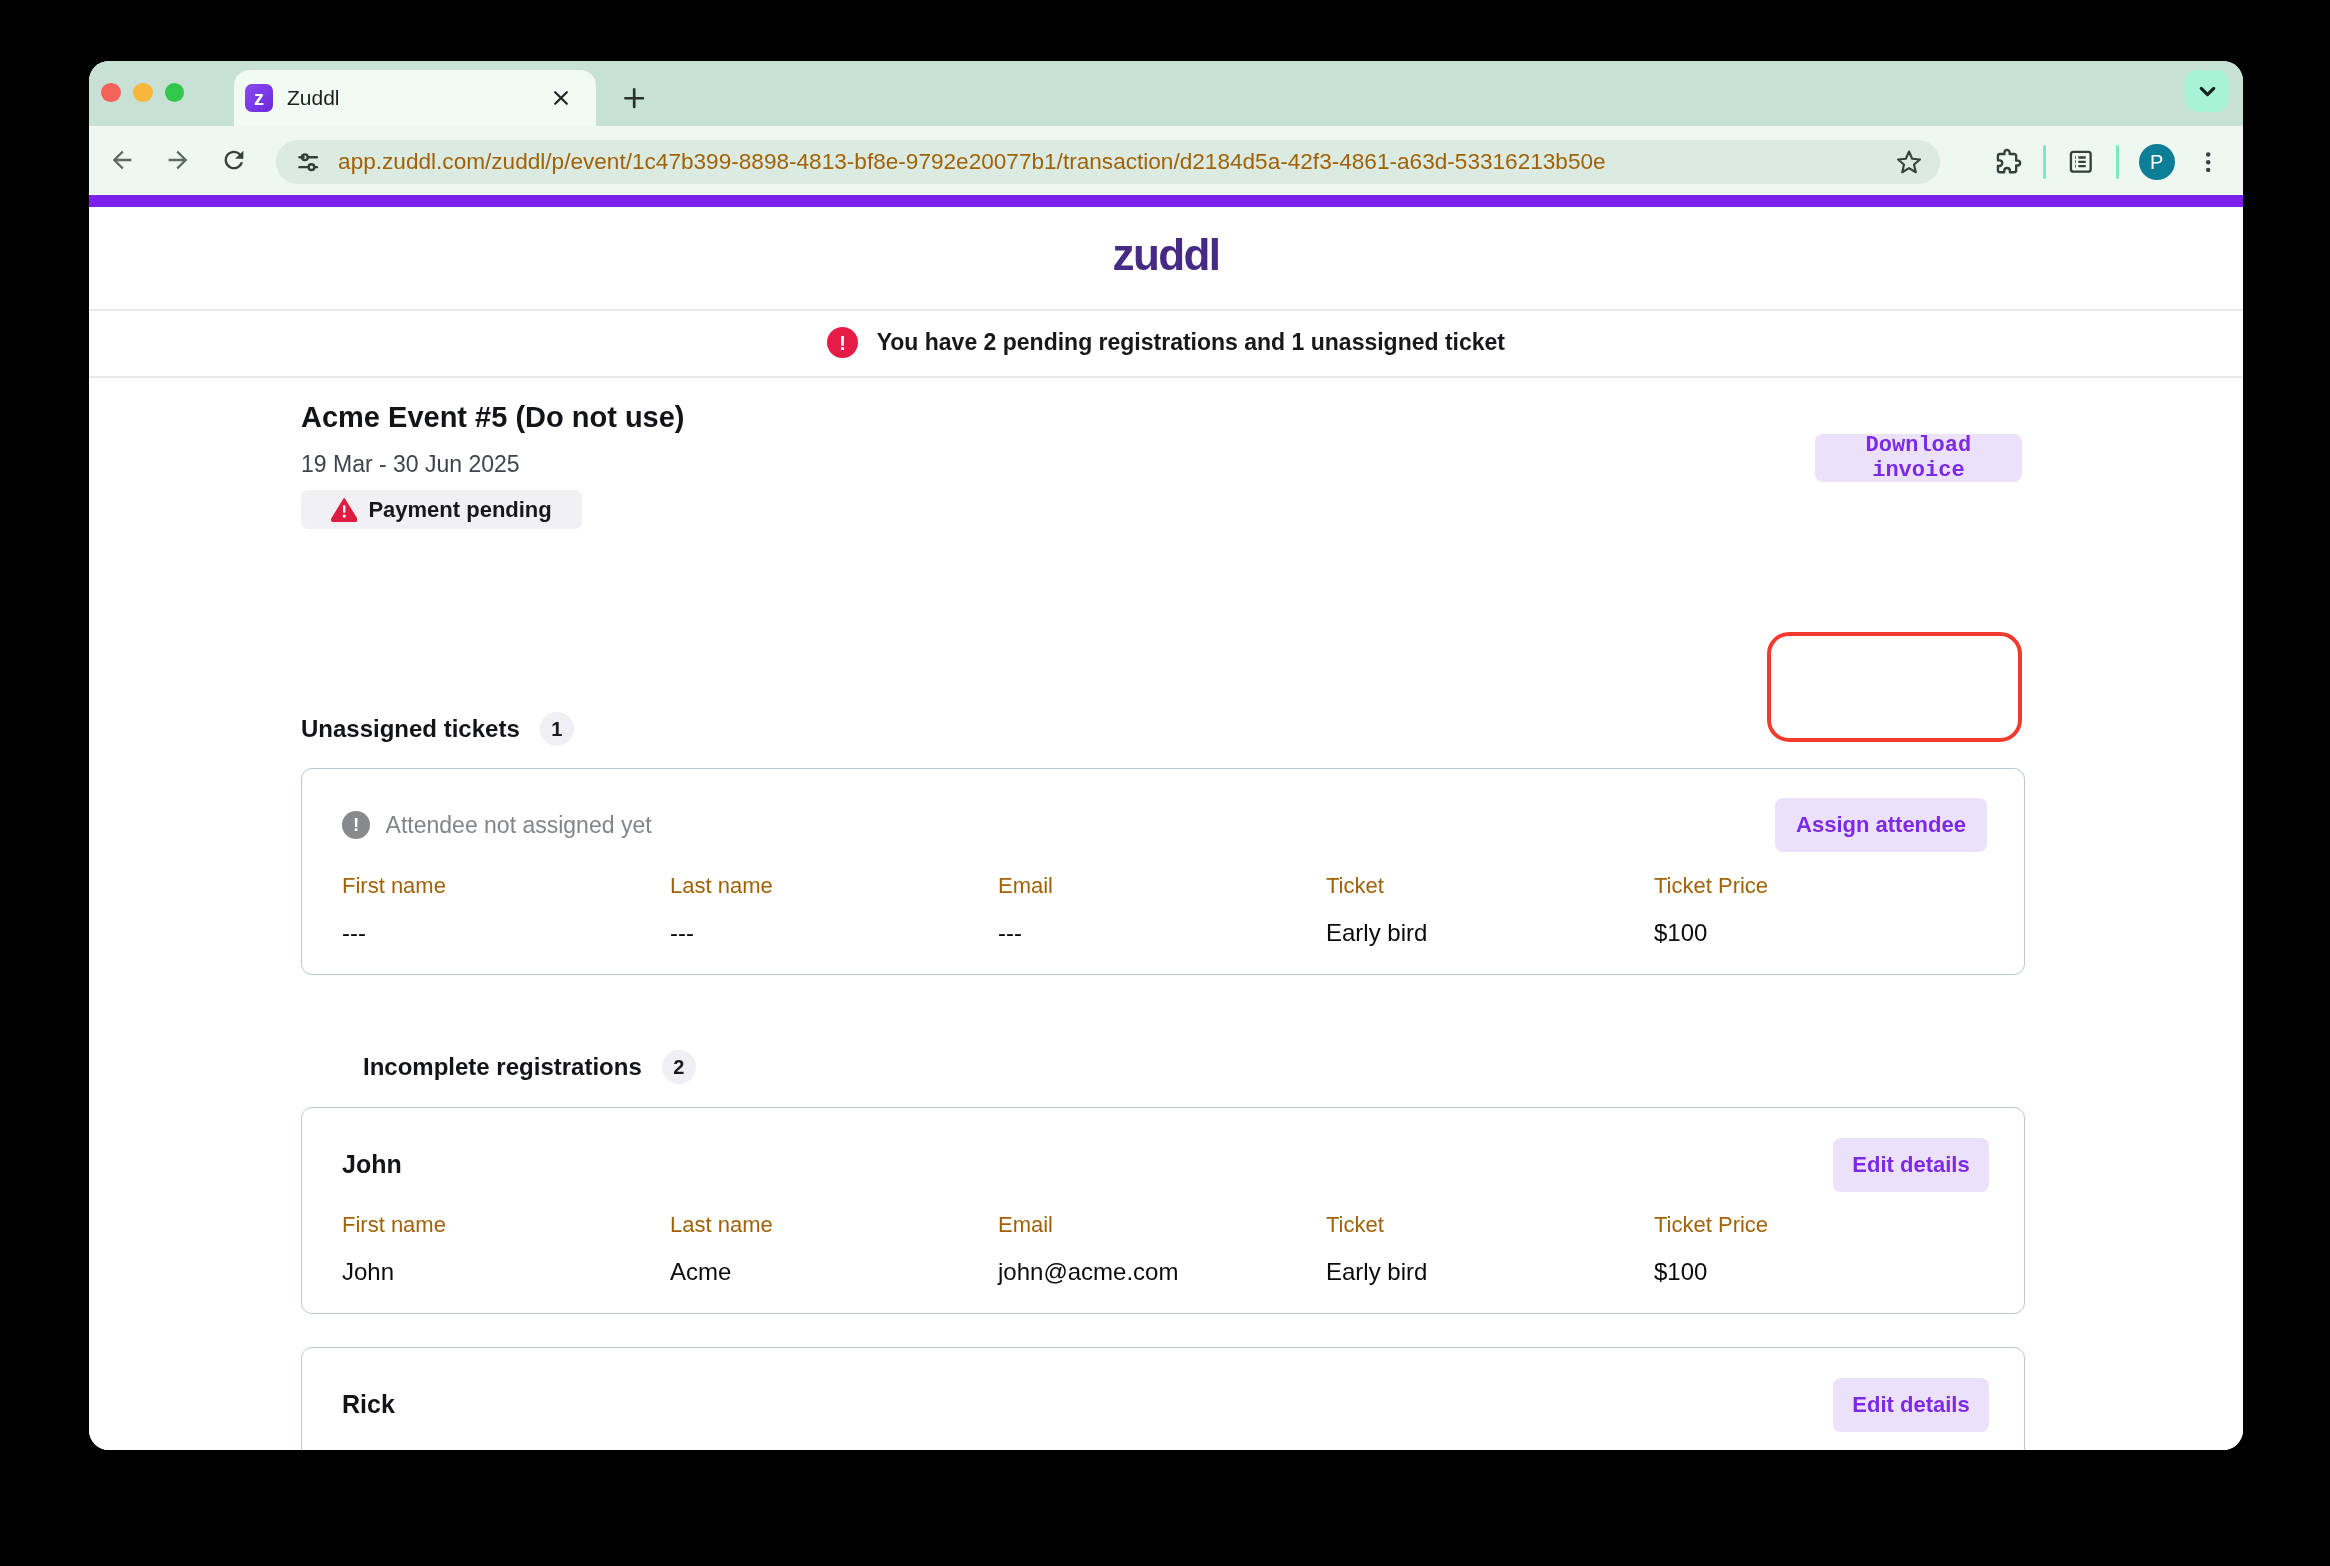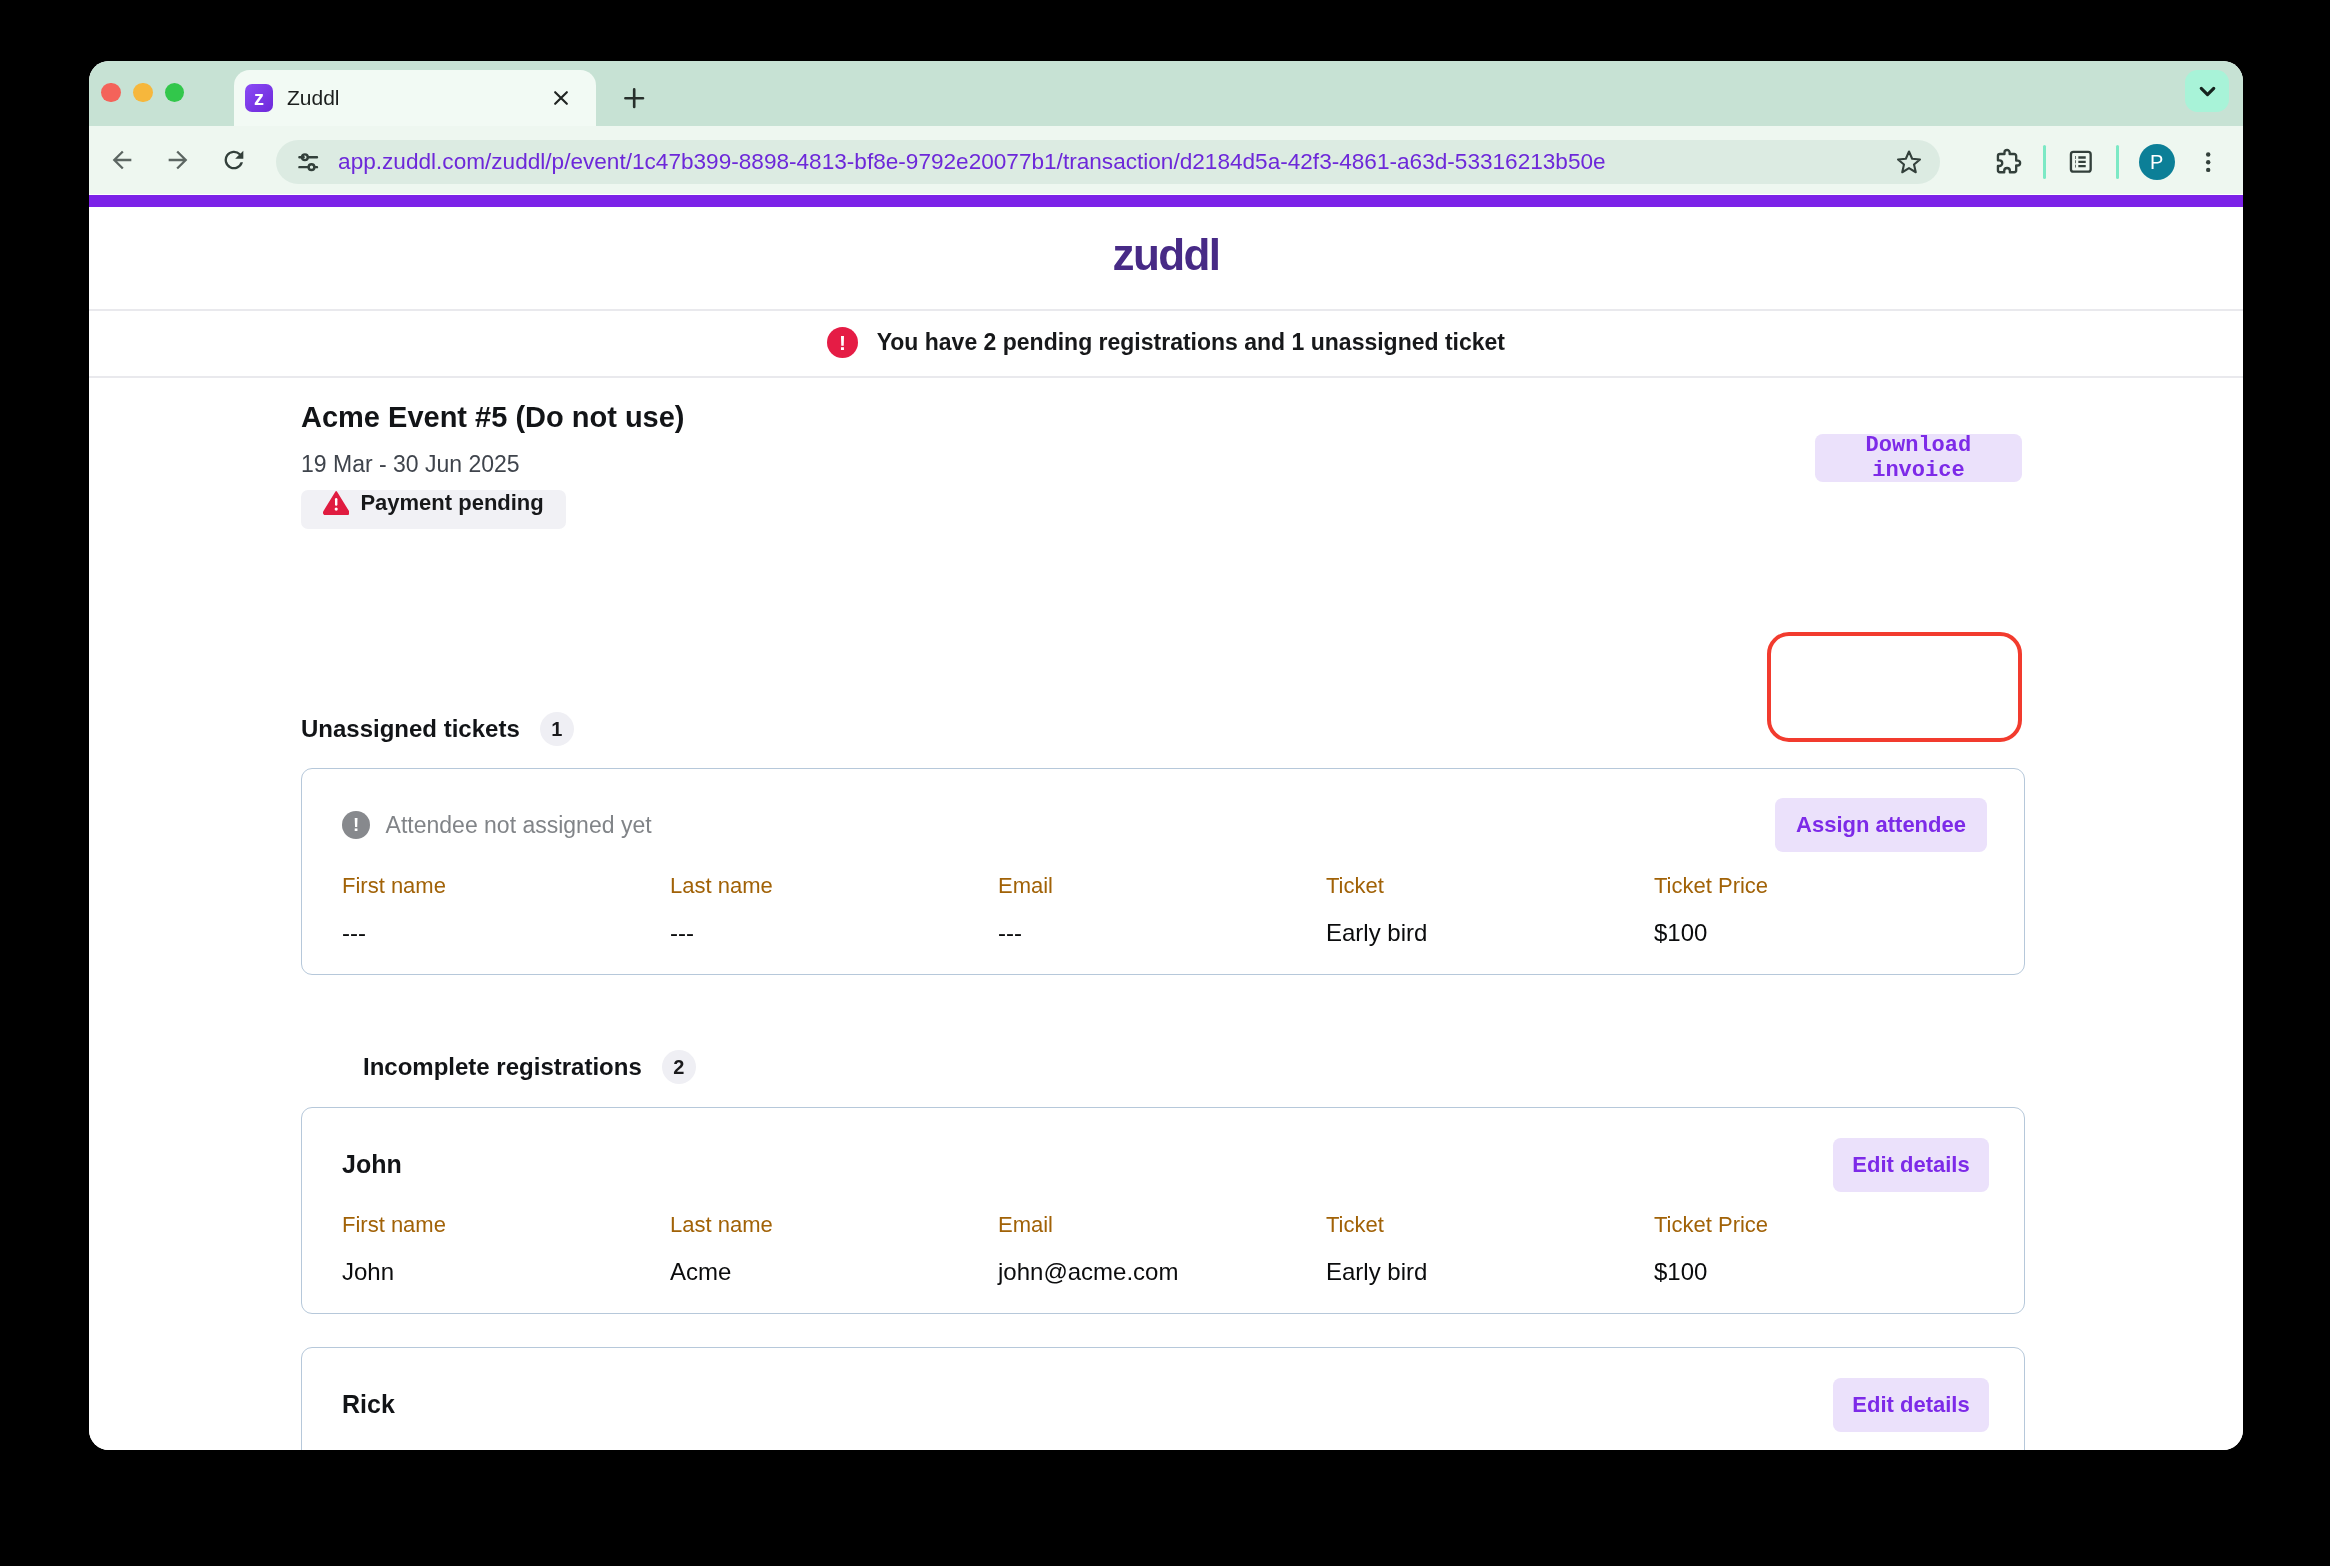--- a/index.html
+++ b/index.html
@@ -24,21 +24,21 @@
   .chevron-btn { position:absolute; right:14px; top:9.3px; width:44px; height:42px; background:#a8f3d8;
                  border-radius:12.4px; display:flex; align-items:center; justify-content:center; }
 
   
   .toolbar { position:absolute; left:0; top:65px; width:100%; height:68px; background:#eef7f0; }
   .navbtn { position:absolute; top:17px; width:34px; height:34px; display:flex; align-items:center; justify-content:center; }
   .omnibox { position:absolute; left:187px; top:79px; width:1664px; height:44px; background:#dcebe2;
              border-radius:22px; display:flex; align-items:center; top:14px; }
   .omnibox { top:14px; }
   .tune { margin-left:18.7px; }
-  .url { margin-left:17px; font-size:22.6px; color:#6d28d9; white-space:nowrap; overflow:hidden; flex:1; }
+  .url { margin-left:17px; font-size:22.6px; color:#a16207; white-space:nowrap; overflow:hidden; flex:1; }
   .star { margin-right:17px; }
   .toolbar-right { position:absolute; right:22px; top:14px; height:44px; display:flex; align-items:center; gap:20px; }
   .sep { width:3.1px; height:34px; background:#7ce9c5; border-radius:1.6px; }
   .avatar { width:36px; height:36px; border-radius:50%; background:#0c7f97; color:#fff;
             display:flex; align-items:center; justify-content:center; font-size:20px; }
 
   
   .accentbar { position:absolute; left:0; top:134px; width:100%; height:12.4px; background:#7c22e8; }
   .page { position:absolute; left:0; top:146px; width:100%; height:1243px; background:#fff; }
   .logo { position:absolute; left:0; top:23px; width:100%; text-align:center;
@@ -50,21 +50,21 @@
   .bang { border-radius:50%; color:#fff; font-weight:700; display:flex; align-items:center; justify-content:center; }
   .bang.red { width:31px; height:31px; background:#e51c45; font-size:21px; }
   .bang.gray { width:28px; height:28px; background:#87898d; font-size:18.7px; }
   .alert-text { font-size:23px; font-weight:700; color:#17181a; }
 
   .content { position:absolute; left:212px; top:169px; width:1724px; height:1074px; }
 
   .event-title { position:absolute; left:0; top:25px; font-size:29px; font-weight:700; color:#121417; }
   .event-dates { position:absolute; left:0; top:75px; font-size:23px; color:#3f444c; }
   .status-badge { position:absolute; left:0; top:114px; height:39px; background:#f1f1f5; border-radius:7px;
-                  display:flex; align-items:flex-start; gap:11px; padding:0 22px; font-size:22px; font-weight:600; color:#17181a; }
+                  display:flex; align-items:center; gap:11px; padding:0 30px; font-size:22px; font-weight:600; color:#17181a; }
   .btn { background:#ebe1fb; color:#7d2ae8; font-weight:700; border:none; border-radius:7.8px;
          display:flex; align-items:center; justify-content:center; font-size:22px;
          font-family:"Liberation Sans","DejaVu Sans",sans-serif; }
   .download-btn { position:absolute; right:3.1px; top:58px; width:207px; height:48px;font-family:Liberation Mono, monospace; }
 
   .sec-head { position:absolute; display:flex; align-items:center; gap:20px; }
   .sec-title { font-size:24px; font-weight:700; color:#121417; }
   .count-badge { width:34px; height:34px; border-radius:50%; background:#efeff4; color:#1a1a1c;
                  font-size:20px; font-weight:700; display:flex; align-items:center; justify-content:center; }
   .h-unassigned { left:0; top:336px; }

